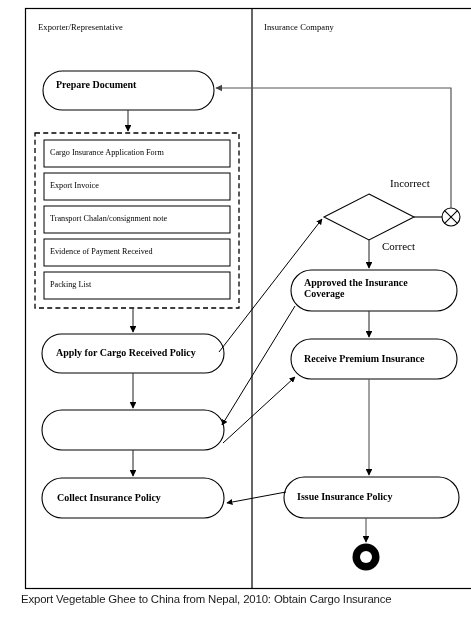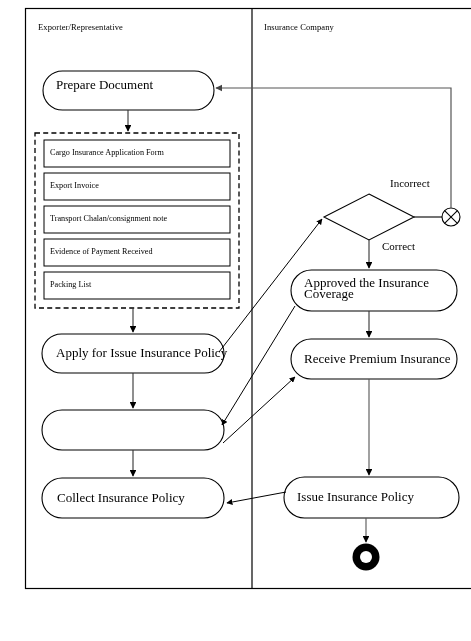--- a/index.html
+++ b/index.html
@@ -21,24 +21,25 @@
   .lane-title{
     position:absolute;
     font-family:"Liberation Serif", serif;
     font-size:8.5px;
     letter-spacing:.1px;
     white-space:nowrap;
   }
   .node-label{
     position:absolute;
     font-family:"Liberation Serif", serif;
-    font-size:13px;
+    font-size:10px;
     line-height:10.5px;
     white-space:pre-line;
     pointer-events:none;
+    font-weight:bold;
   }
   .doc-label{
     position:absolute;
     font-family:"Liberation Serif", serif;
     font-size:8.2px;
     white-space:nowrap;
     pointer-events:none;
   }
   .edge-label{
     position:absolute;
@@ -140,25 +141,26 @@
   <div class="lane-title" style="left:248px;top:22px;">Insurance Company</div>
 
   <div class="node-label" style="left:40px;top:80px;">Prepare Document</div>
 
   <div class="doc-label" style="left:34px;top:148px;">Cargo Insurance Application Form</div>
   <div class="doc-label" style="left:34px;top:181px;">Export Invoice</div>
   <div class="doc-label" style="left:34px;top:214px;">Transport Chalan/consignment note</div>
   <div class="doc-label" style="left:34px;top:247px;">Evidence of Payment Received</div>
   <div class="doc-label" style="left:34px;top:280px;">Packing List</div>
 
-  <div class="node-label" style="left:40px;top:348px;">Apply for Issue Insurance Policy</div>
+  <div class="node-label" style="left:40px;top:348px;">Apply for Cargo Received Policy</div>
   <div class="node-label" style="left:41px;top:493px;">Collect Insurance Policy</div>
 
   <div class="edge-label" style="left:374px;top:177px;">Incorrect</div>
   <div class="edge-label" style="left:366px;top:240px;">Correct</div>
 
   <div class="node-label" style="left:288px;top:278px;">Approved the Insurance
 Coverage</div>
   <div class="node-label" style="left:288px;top:354px;">Receive Premium Insurance</div>
   <div class="node-label" style="left:281px;top:492px;">Issue Insurance Policy</div>
 
+  <div class="caption" id="cap1">Export Vegetable Ghee to China from Nepal, 2010: Obtain Cargo Insurance</div>
 
 </div>
 
 </body></html>

